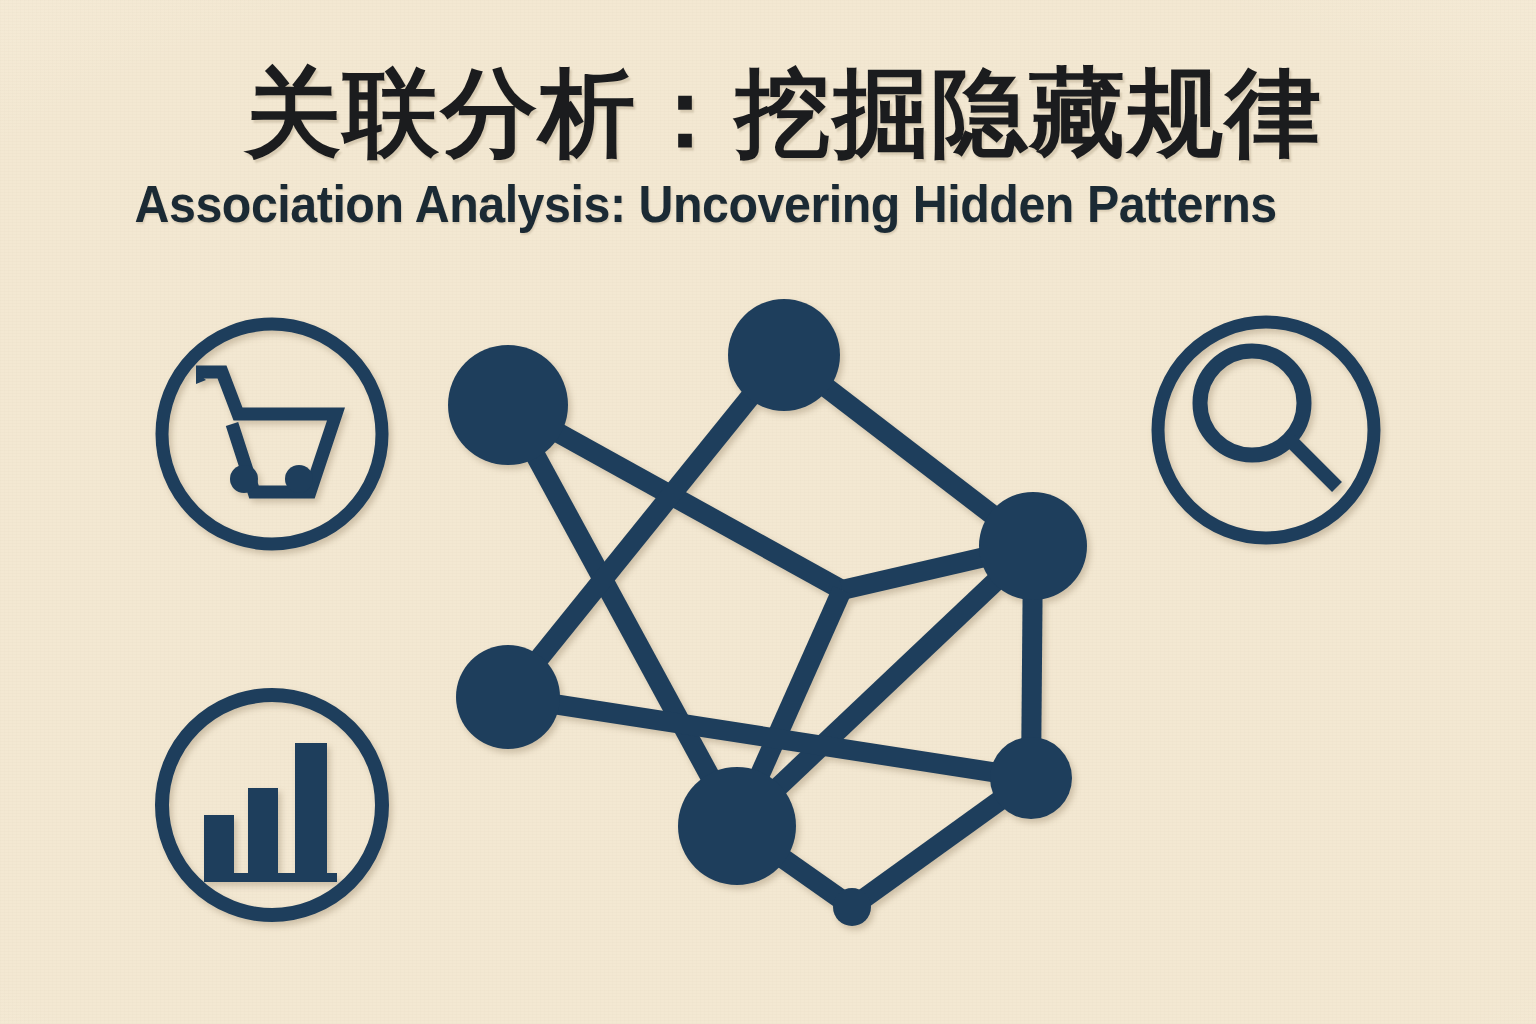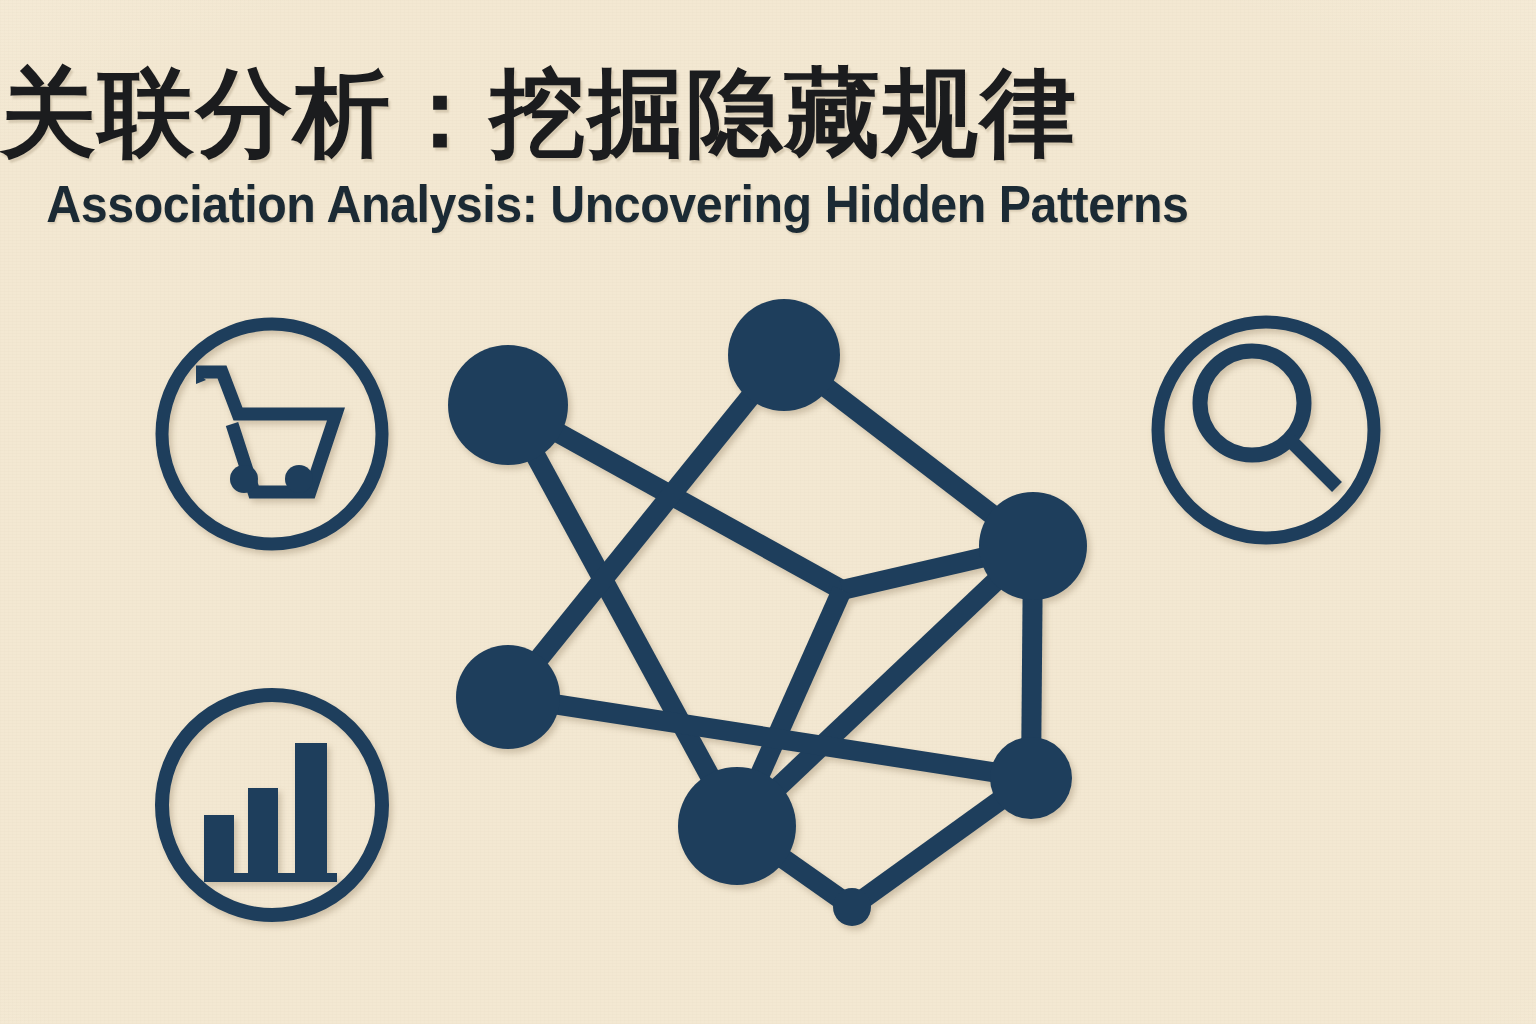--- a/index.html
+++ b/index.html
@@ -33,21 +33,21 @@
       repeating-linear-gradient(0deg, rgba(120,100,70,0.030) 0px, rgba(120,100,70,0.030) 1px, rgba(255,255,255,0) 1px, rgba(255,255,255,0) 3px),
       repeating-linear-gradient(90deg, rgba(120,100,70,0.025) 0px, rgba(120,100,70,0.025) 1px, rgba(255,255,255,0) 1px, rgba(255,255,255,0) 4px);
   }
 
   
   .headings {
     position: absolute;
     top: 0;
     left: 0;
     width: 1323px;
-    text-align: left;
+    text-align: right;
     z-index: 5;
   }
   #title-cn {
     margin: 0;
     padding-top: 62px;
     font-family: "DejaVu Sans", "Liberation Sans", sans-serif;
     font-size: 96px;
     font-weight: 700;
     line-height: 1.08;
     color: #1b1c1e;

